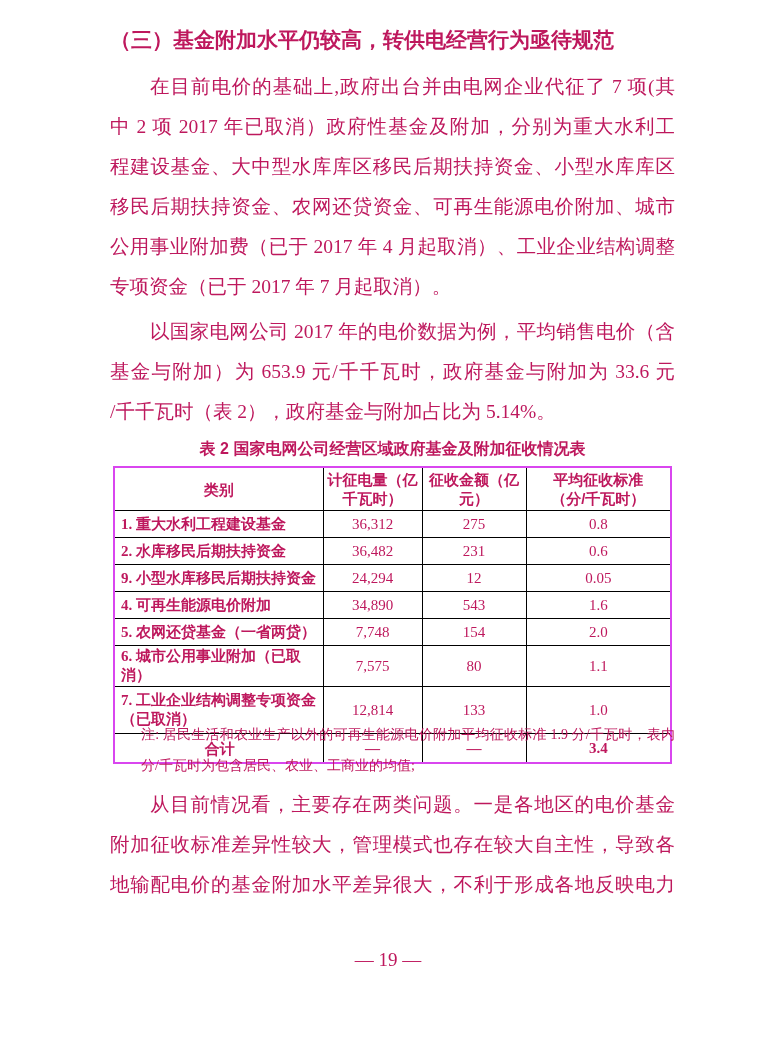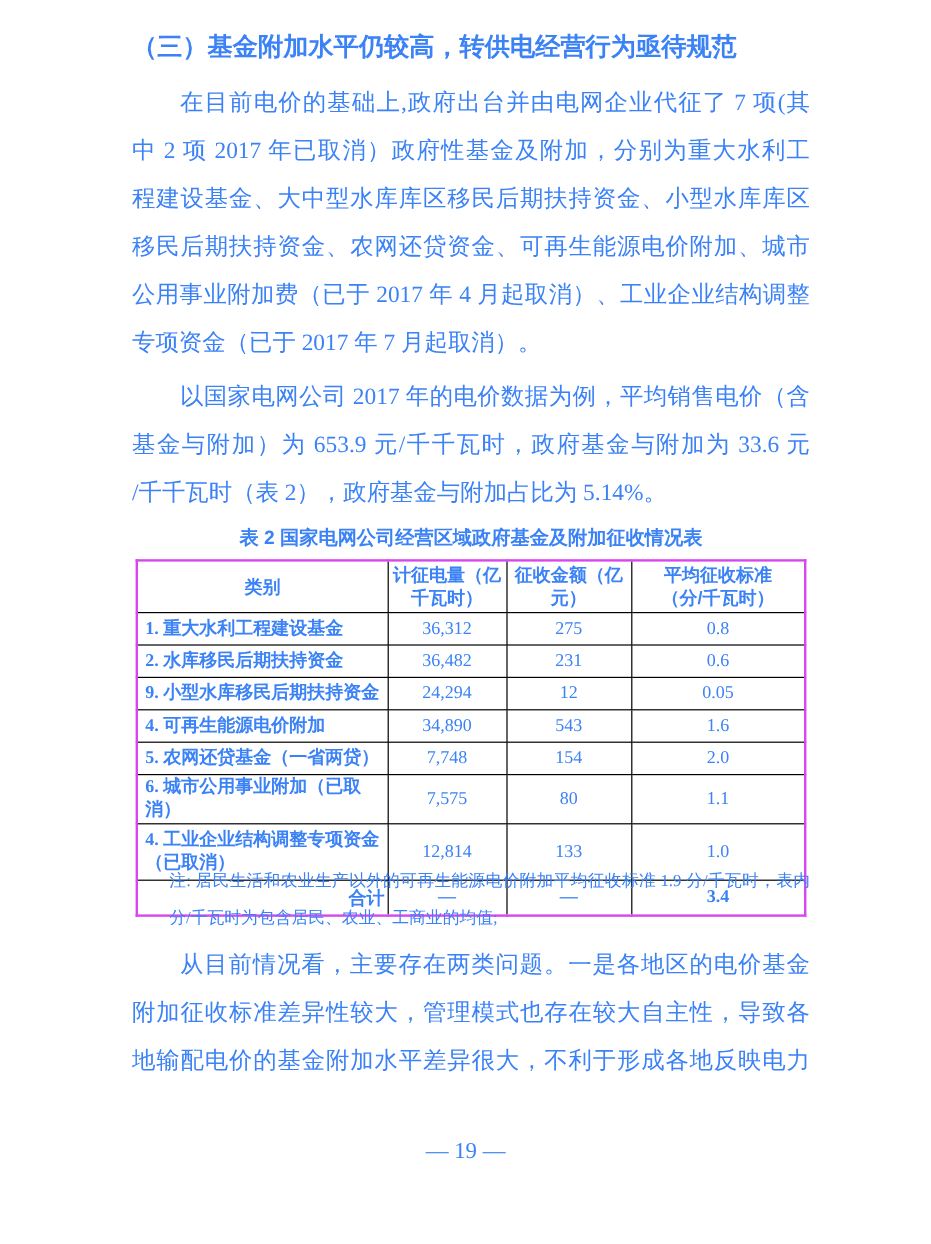--- a/index.html
+++ b/index.html
@@ -1,20 +1,20 @@
 <!DOCTYPE html>
 <html><head>
 <meta charset="utf-8">
 <style>
   html,body { margin:0; padding:0; background:#ffffff; }
   .page {
     position:relative;
     width:776px; height:1037px;
     background:#ffffff;
-    color:#3b82f6;
+    color:#be185d;
     font-family:"Liberation Serif","DejaVu Serif",serif;
     overflow:hidden;
     border-radius:11px;
   }
   .heading {
     position:absolute; left:110px; top:25px; width:620px;
     font-family:"Liberation Sans","DejaVu Sans",sans-serif;
     font-weight:bold; font-size:21px; line-height:30px;
     white-space:nowrap;
   }
@@ -53,21 +53,21 @@
   .tbl td {
     font-size:15px; line-height:19px;
     height:24px; text-align:center;
   }
   .tbl td.c1 { text-align:left; padding-left:6px;font-weight:bold; }
   .tbl tr.tall td { height:44px; }
   .tbl tr.total td {
     height:26px; font-weight:bold;
   }
   .tbl tr.total td.c1 {
-    text-align:right; padding-left:4px;
+    text-align:center; padding-left:4px;
     font-family:"Liberation Sans","DejaVu Sans",sans-serif;
     margin-left:44px;
   }
   .it { }
 
   .note { position:absolute; left:110px; top:719px; width:565px; font-size:14px; }
   .note .ln { height:31px; line-height:31px; overflow:hidden;margin-left:31px; }
 
   .footer {
     position:absolute; left:0; top:948px; width:776px;
@@ -145,21 +145,21 @@
         <td>154</td>
         <td>2.0</td>
       </tr>
       <tr>
         <td class="c1">6. 城市公用事业附加（已取消）</td>
         <td>7,575</td>
         <td class="it">80</td>
         <td class="it">1.1</td>
       </tr>
       <tr class="tall">
-        <td class="c1">4. 工业企业结构调整专项资金
+        <td class="c1">7. 工业企业结构调整专项资金
 （已取消）</td>
         <td>12,814</td>
         <td class="it">133</td>
         <td class="it">1.0</td>
       </tr>
       <tr class="total">
         <td class="c1">合计</td>
         <td>—</td>
         <td>—</td>
         <td>3.4</td>

